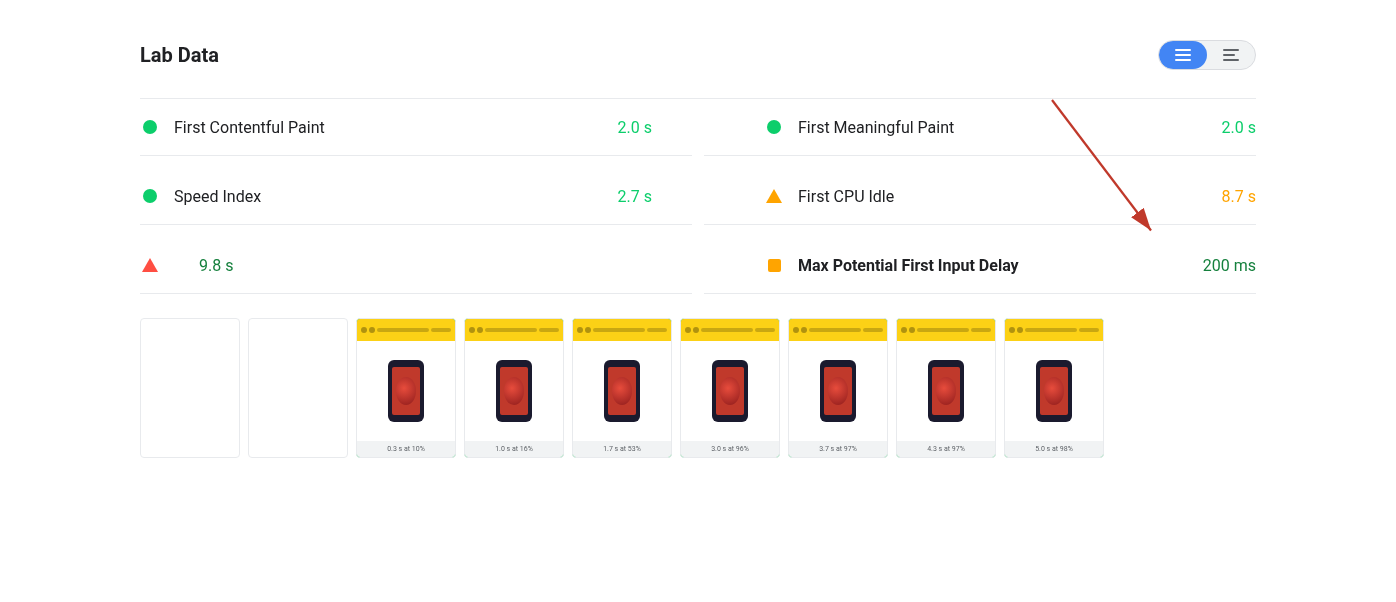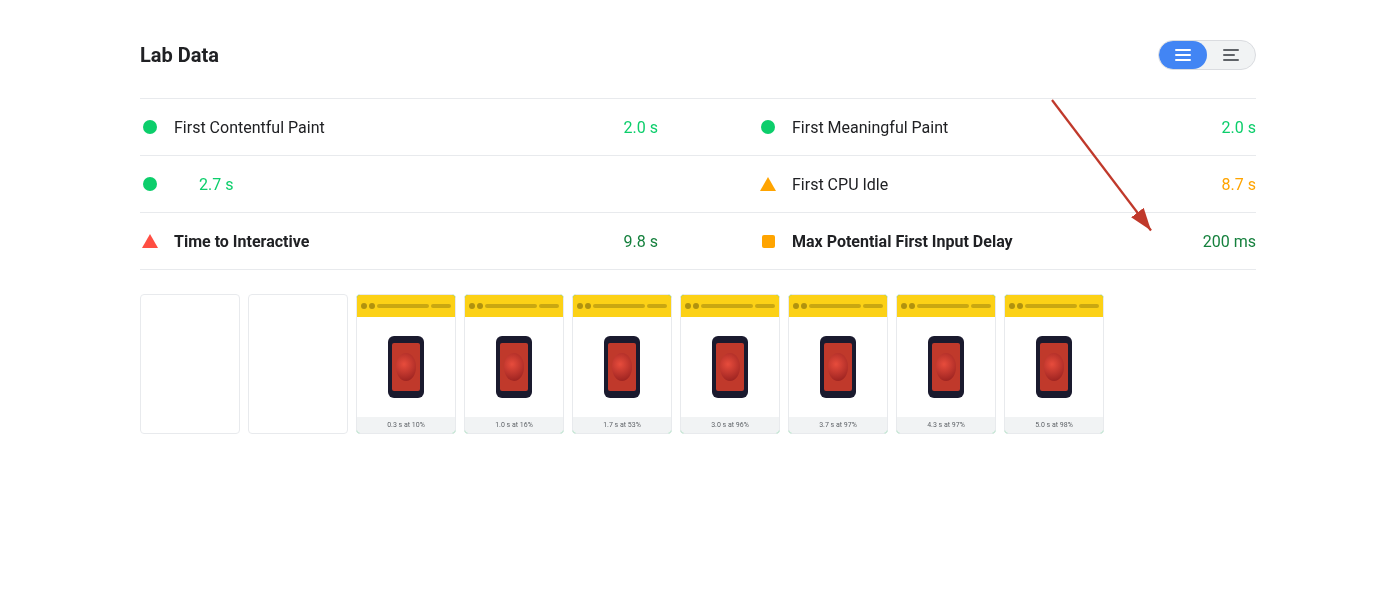--- a/index.html
+++ b/index.html
@@ -80,21 +80,21 @@
       background: #5f6368;
     }
 
     .toggle-btn.inactive .toggle-icon-lines span:nth-child(1) { width: 16px; }
     .toggle-btn.inactive .toggle-icon-lines span:nth-child(2) { width: 12px; }
     .toggle-btn.inactive .toggle-icon-lines span:nth-child(3) { width: 16px; }
 
     .metrics-grid {
       display: grid;
       grid-template-columns: 1fr 1fr;
-      gap: 0;
+      gap: 12px;
       border-top: 1px solid #e8eaed;
     }
 
     .metric-row {
       display: flex;
       align-items: center;
       padding: 18px 0;
       border-bottom: 1px solid #e8eaed;
     }
 
@@ -339,36 +339,36 @@
         <div class="icon-circle-green"></div>
       </div>
       <span class="metric-label">First Meaningful Paint</span>
       <span class="metric-value value-green">2.0 s</span>
     </div>
 
     <div class="metric-row">
       <div class="metric-icon">
         <div class="icon-circle-green"></div>
       </div>
+      <span class="metric-label">Speed Index</span>
       <span class="metric-value value-green">2.7 s</span>
     </div>
 
     <div class="metric-row">
       <div class="metric-icon">
         <div class="icon-triangle-orange"></div>
       </div>
       <span class="metric-label">First CPU Idle</span>
       <span class="metric-value value-orange">8.7 s</span>
     </div>
 
     <div class="metric-row">
       <div class="metric-icon">
         <div class="icon-triangle-red"></div>
       </div>
-      <span class="metric-label bold">Time to Interactive</span>
       <span class="metric-value value-red">9.8 s</span>
     </div>
 
     <div class="metric-row">
       <div class="metric-icon">
         <div class="icon-square-orange"></div>
       </div>
       <span class="metric-label bold">Max Potential First Input Delay</span>
       <span class="metric-value value-red">200 ms</span>
     </div>

